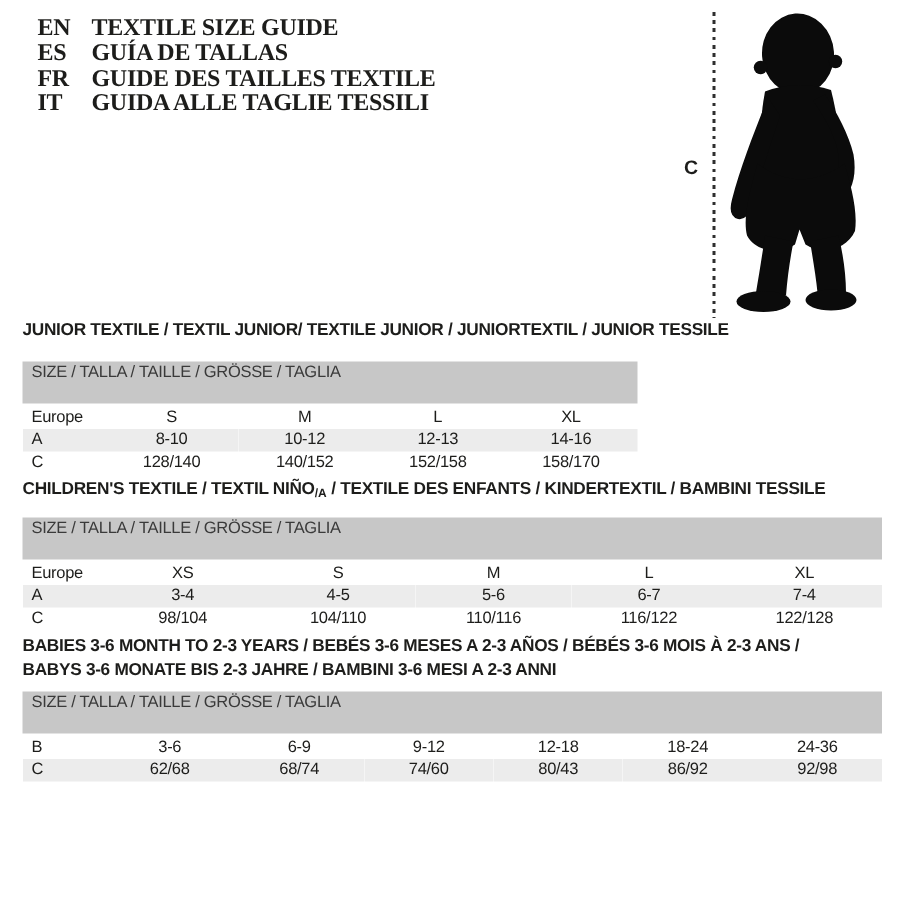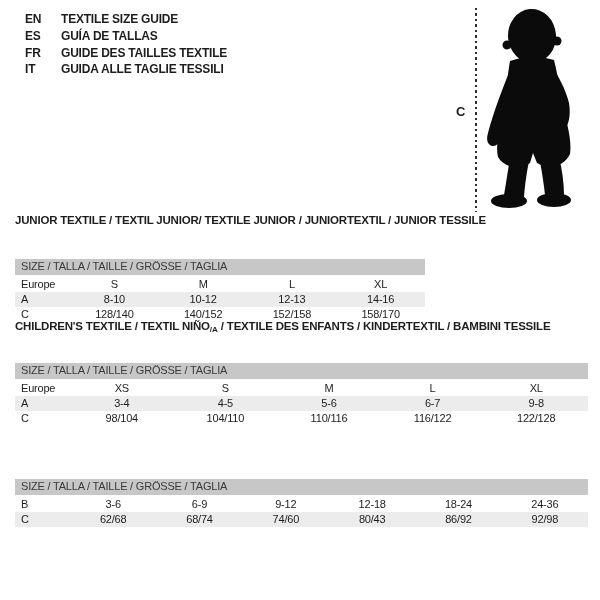--- a/index.html
+++ b/index.html
@@ -5,38 +5,38 @@
   * { margin:0; padding:0; box-sizing:border-box; }
   html,body { background:#ffffff; }
   body { font-family:"Liberation Sans", sans-serif; color:#1d1d1b; }
   .page {
     position:relative; width:600px; height:600px; background:#ffffff;
     overflow:hidden; letter-spacing:-0.2px;
   }
 
   
   .lang-block { position:absolute; left:25px; top:11px; }
-  .lang-row { display:flex; line-height:16.8px; font-size:12px; font-weight:bold; }
+  .lang-row { display:flex; line-height:16.8px; font-size:16px; font-weight:bold;font-family:Liberation Serif, serif; }
   .lang-code { width:36px; }
 
   
   .dotted-line {
     position:absolute; left:475px; top:8px; width:2px; height:204px;
     background-image:repeating-linear-gradient(to bottom,#2e2e2e 0 2.5px, transparent 2.5px 5.5px);
   }
   .height-label { position:absolute; left:456px; top:104px; font-size:13px; font-weight:bold; }
   .baby { position:absolute; left:482px; top:5px; }
 
   
   .section-title { position:absolute; left:15px; font-size:11.5px; font-weight:bold; line-height:15.5px; }
   .size-table { position:absolute; left:15px; border-collapse:collapse; table-layout:fixed; }
   .size-table caption {
     background:#c7c7c7; color:#3a3a3a; text-align:left; font-size:11px;
-    height:16px; line-height:15px; padding-left:6px; margin-bottom:2px;
-    white-space:nowrap; overflow:hidden;margin-top:18px;
+    height:28px; line-height:15px; padding-left:6px; margin-bottom:2px;
+    white-space:nowrap; overflow:hidden;
   }
   .size-table td {
     font-size:11px; height:15px; line-height:15px; text-align:center;
     white-space:nowrap; overflow:hidden;margin-left:11px;
   }
   .size-table td.lbl { text-align:left; padding-left:6px; }
   .size-table tr.alt { background:#ececec; }
 
   #junior-table  { top:241px; width:410px; }
   #children-table{ top:345px; width:573px; }
@@ -146,33 +146,37 @@
           <td>M</td>
           <td>L</td>
           <td>XL</td>
         </tr>
         <tr class="alt">
           <td class="lbl">A</td>
           <td>3-4</td>
           <td>4-5</td>
           <td>5-6</td>
           <td>6-7</td>
-          <td>9-8</td>
+          <td>7-4</td>
         </tr>
         <tr>
           <td class="lbl">C</td>
           <td>98/104</td>
           <td>104/110</td>
           <td>110/116</td>
           <td>116/122</td>
           <td>122/128</td>
         </tr>
       </tbody>
   </table>
 
+  <div id="babies-title" class="section-title">
+    <div>BABIES 3-6 MONTH TO 2-3 YEARS / BEBÉS 3-6 MESES A 2-3 AÑOS / BÉBÉS 3-6 MOIS À 2-3 ANS /</div>
+    <div>BABYS 3-6 MONATE BIS 2-3 JAHRE / BAMBINI 3-6 MESI A 2-3 ANNI</div>
+  </div>
   <table id="babies-table" class="size-table">
     <caption>SIZE / TALLA / TAILLE / GRÖSSE / TAGLIA</caption>
     <colgroup>
         <col style="width:55px">
         <col>
         <col>
         <col>
         <col>
         <col>
         <col>

